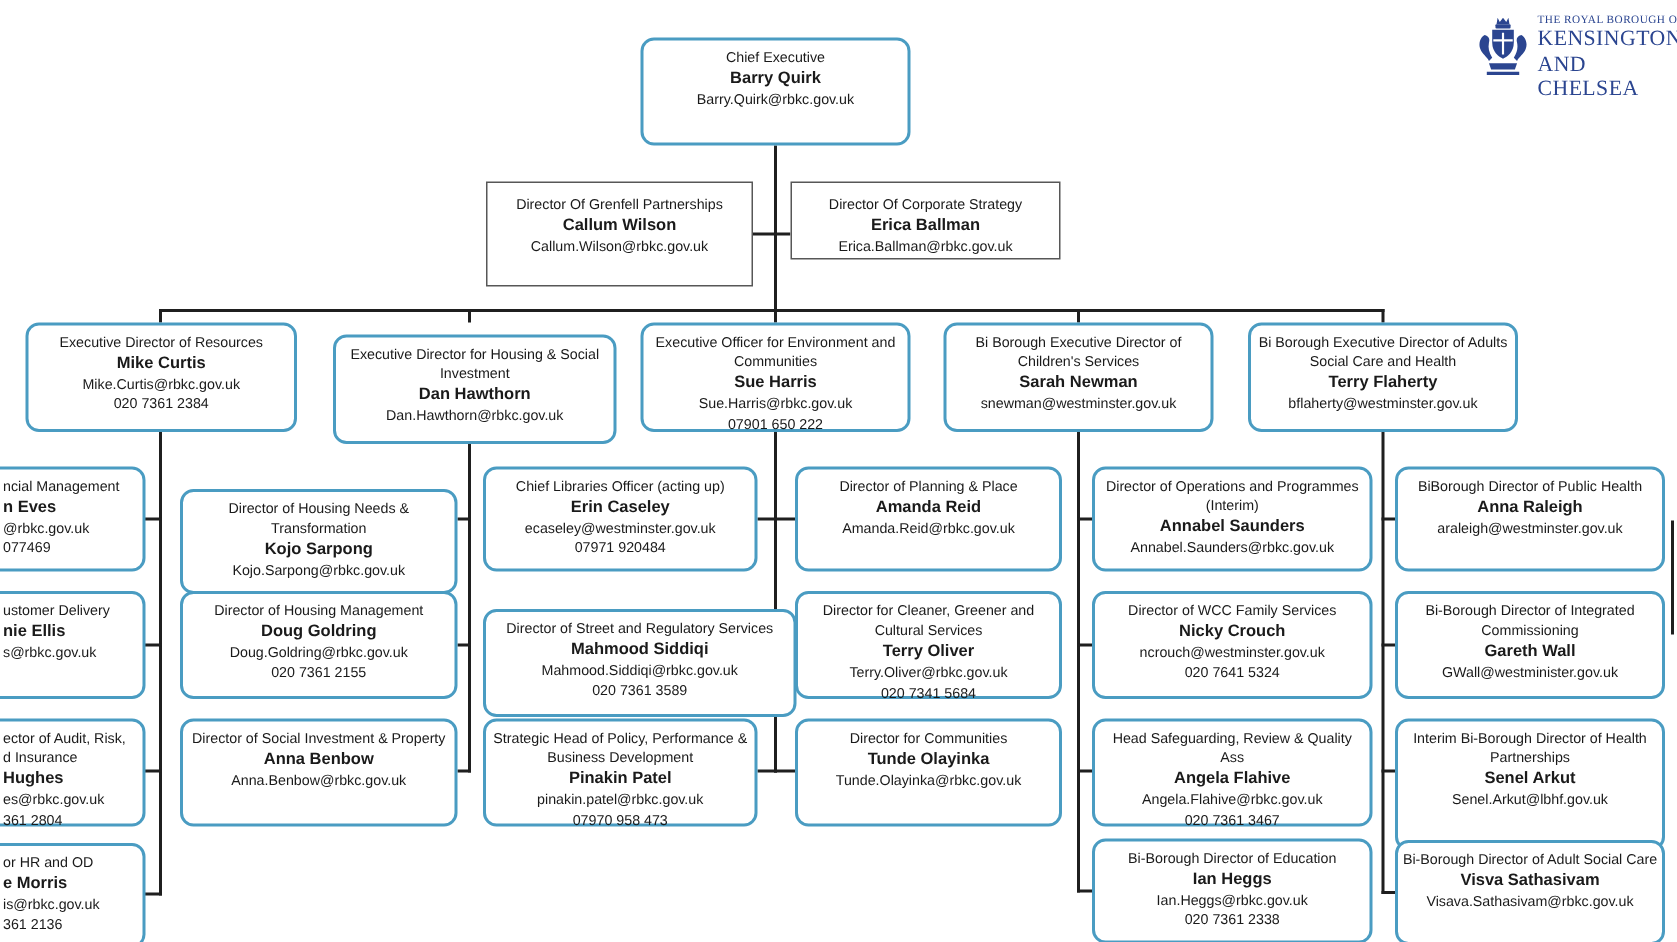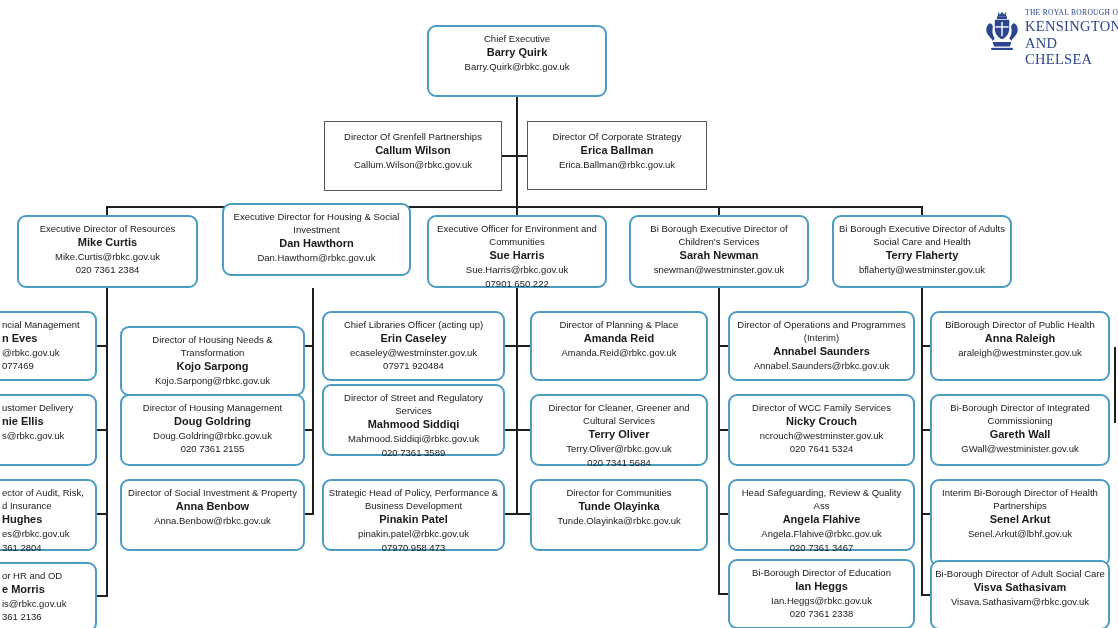--- a/index.html
+++ b/index.html
@@ -72,33 +72,33 @@
     <div>Chief Executive</div>
     <div class="n">Barry Quirk</div>
     <div>Barry.Quirk@rbkc.gov.uk</div>
   </div>
 
   <div class="node square" style="left:324px;top:121px;width:178px;height:70px">
     <div>Director Of Grenfell Partnerships</div>
     <div class="n">Callum Wilson</div>
     <div>Callum.Wilson@rbkc.gov.uk</div>
   </div>
-  <div class="node square" style="left:527px;top:121px;width:180px;height:69px">
+  <div class="node square" style="left:527px;top:121px;width:180px;height:52px">
     <div>Director Of Corporate Strategy</div>
     <div class="n">Erica Ballman</div>
     <div>Erica.Ballman@rbkc.gov.uk</div>
   </div>
 
   <div class="node" style="left:17px;top:215px;width:181px;height:73px">
     <div>Executive Director of Resources</div>
     <div class="n">Mike Curtis</div>
     <div>Mike.Curtis@rbkc.gov.uk</div>
     <div>020 7361 2384</div>
   </div>
-  <div class="node" style="left:222px;top:203px;width:189px;height:73px">
+  <div class="node" style="left:222px;top:223px;width:189px;height:73px">
     <div>Executive Director for Housing &amp; Social Investment</div>
     <div class="n">Dan Hawthorn</div>
     <div>Dan.Hawthorn@rbkc.gov.uk</div>
   </div>
   <div class="node" style="left:427px;top:215px;width:180px;height:73px">
     <div>Executive Officer for Environment and Communities</div>
     <div class="n">Sue Harris</div>
     <div>Sue.Harris@rbkc.gov.uk</div>
     <div>07901 650 222</div>
   </div>
@@ -154,21 +154,21 @@
     <div class="n">Anna Benbow</div>
     <div>Anna.Benbow@rbkc.gov.uk</div>
   </div>
 
   <div class="node" style="left:322px;top:311px;width:183px;height:70px">
     <div>Chief Libraries Officer (acting up)</div>
     <div class="n">Erin Caseley</div>
     <div>ecaseley@westminster.gov.uk</div>
     <div>07971 920484</div>
   </div>
-  <div class="node" style="left:322px;top:384px;width:183px;height:72px">
+  <div class="node" style="left:322px;top:406px;width:209px;height:72px">
     <div>Director of Street and Regulatory Services</div>
     <div class="n">Mahmood Siddiqi</div>
     <div>Mahmood.Siddiqi@rbkc.gov.uk</div>
     <div>020 7361 3589</div>
   </div>
   <div class="node" style="left:322px;top:479px;width:183px;height:72px">
     <div>Strategic Head of Policy, Performance &amp; Business Development</div>
     <div class="n">Pinakin Patel</div>
     <div>pinakin.patel@rbkc.gov.uk</div>
     <div>07970 958 473</div>

